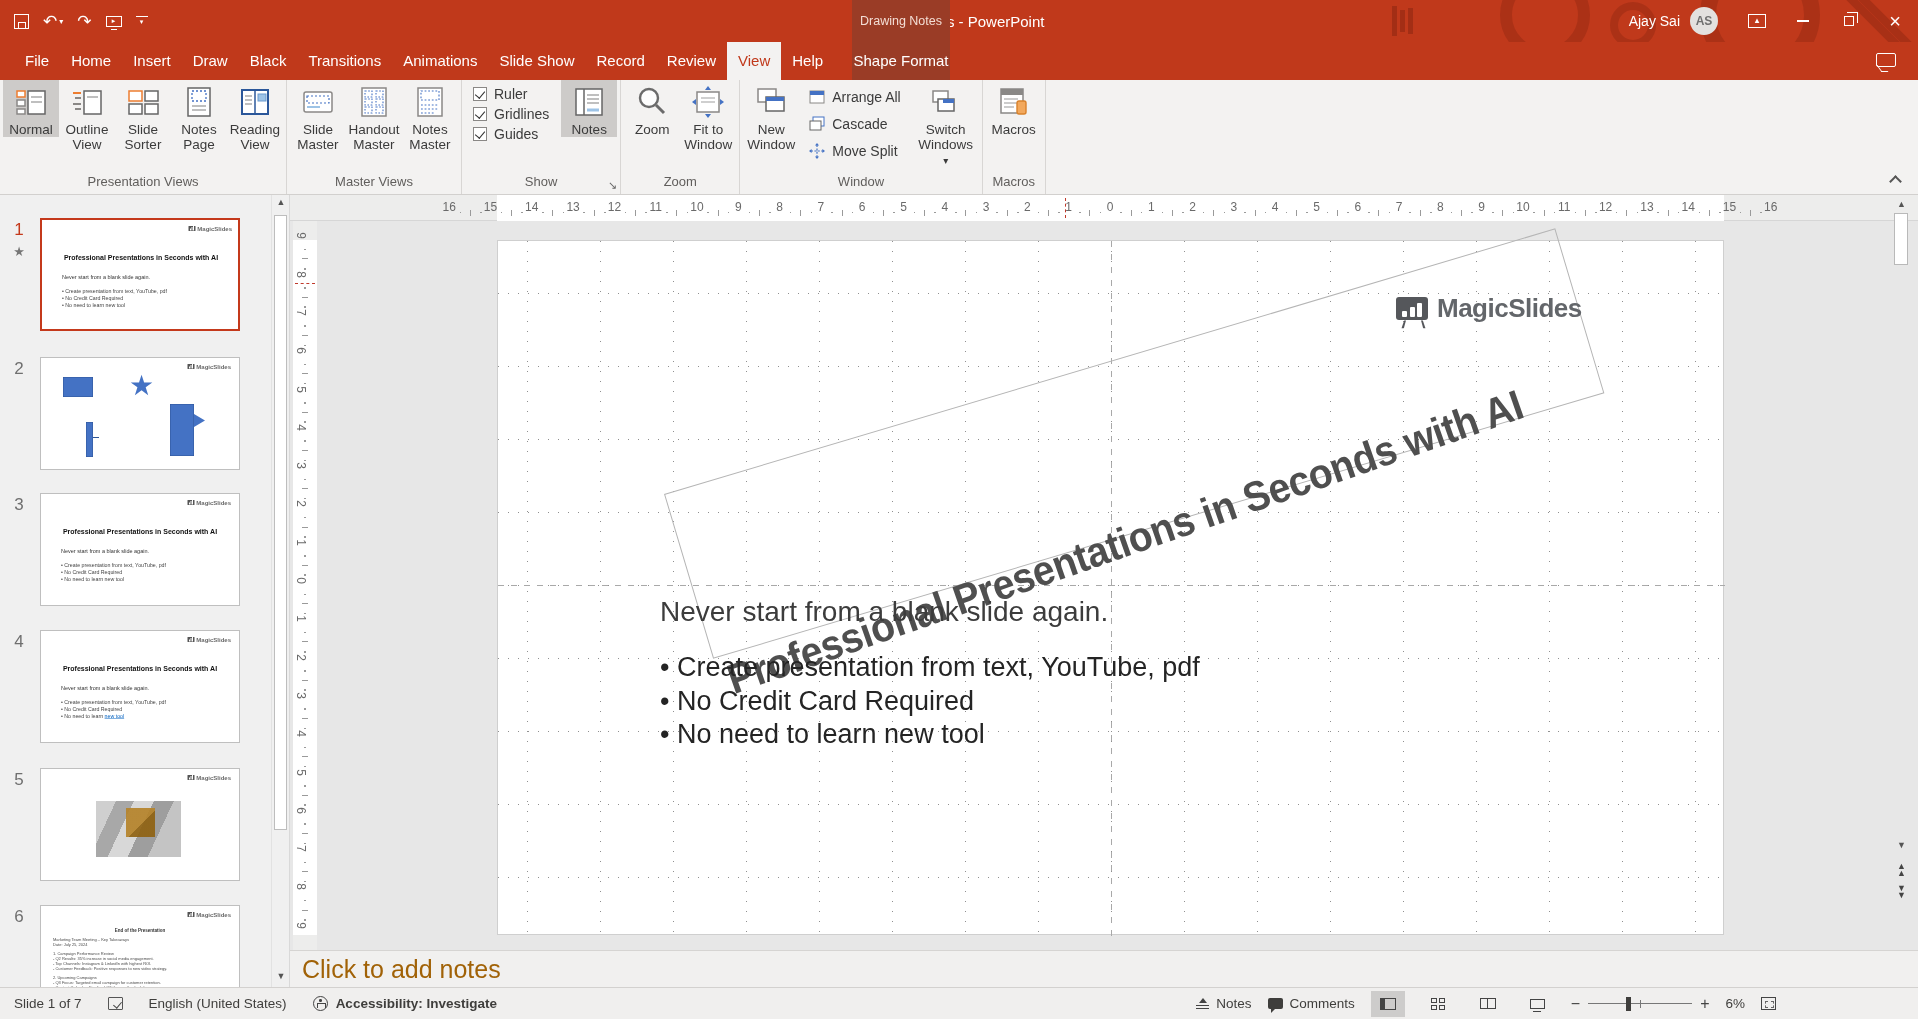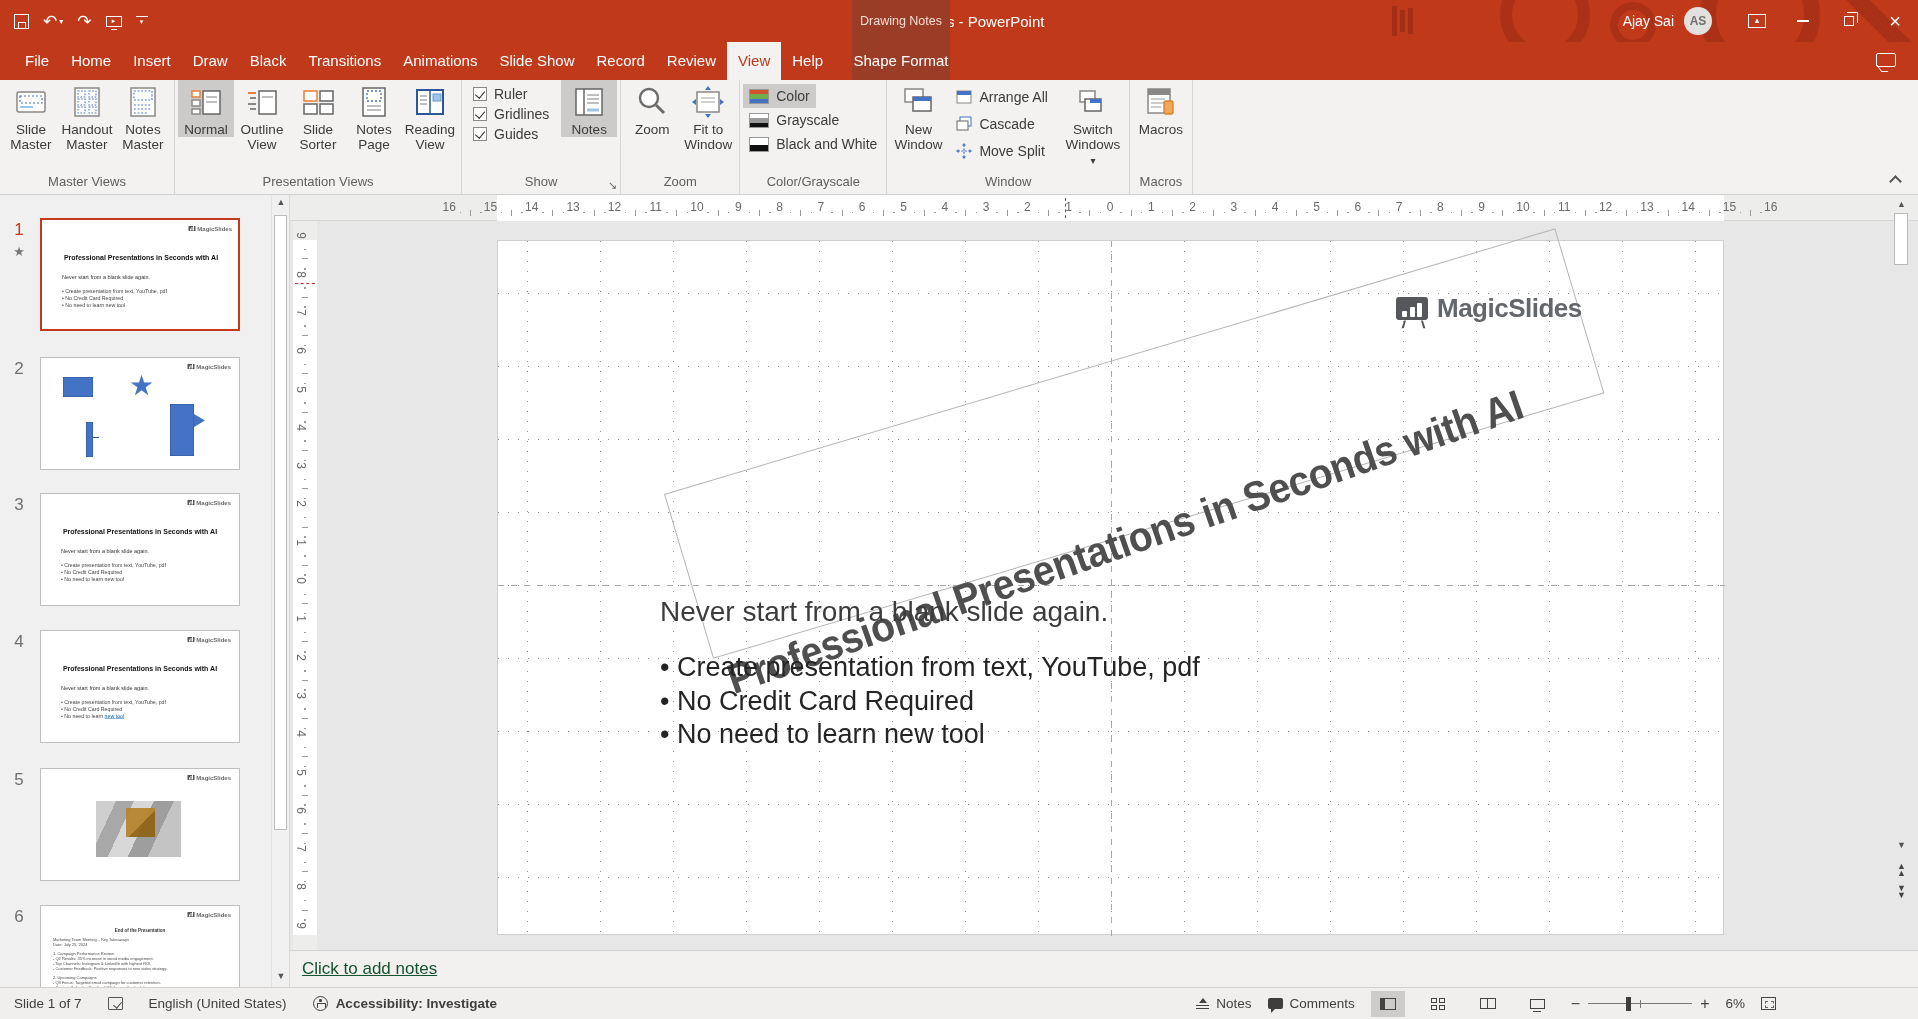--- a/index.html
+++ b/index.html
@@ -16,21 +16,21 @@
   .qat .qbtn { display:flex; align-items:center; font-size:17px; color:#fff; cursor:default; }
   .q-save { width:15px; height:15px; border:1.6px solid #fff; position:relative; }
   .q-save::after { content:""; position:absolute; left:3px; bottom:0; width:6px; height:5px; border:1.4px solid #fff; border-bottom:none; }
   .q-caret { font-size:8px; margin-left:2px; }
   .q-monitor { width:16px; height:11px; border:1.5px solid #fff; position:relative; display:flex; align-items:center; justify-content:center; font-size:7px; }
   .q-monitor::after { content:""; position:absolute; bottom:-4px; left:4px; width:6px; height:3px; border-bottom:1.5px solid #fff; }
   .q-more { width:12px; border-top:1.6px solid #fff; padding-top:1px; font-size:7px; text-align:center; }
   .tb-title { position:absolute; left:0; right:0; top:0; height:42px; display:flex; align-items:center; justify-content:center; color:#fff; font-size:15px; pointer-events:none; }
   .tb-right { position:absolute; right:0; top:0; height:42px; display:flex; align-items:center; }
   .tb-user { color:#fff; font-size:14px; margin-right:10px; }
-  .tb-avatar { width:28px; height:28px; border-radius:50%; background:#E3E1DF; color:#707070; font-size:12px; font-weight:bold; display:flex; align-items:center; justify-content:center; margin-right:22px; }
+  .tb-avatar { width:28px; height:28px; border-radius:50%; background:#E3E1DF; color:#707070; font-size:12px; font-weight:bold; display:flex; align-items:center; justify-content:center; margin-right:16px; }
   .wcbtn { width:46px; height:42px; display:flex; align-items:center; justify-content:center; color:#fff; }
   .w-ribbonopt { width:18px; height:14px; border:1.4px solid #fff; display:flex; align-items:flex-start; justify-content:center; font-size:9px; line-height:10px; }
   .w-min { width:12px; height:2px; background:#fff; }
   .w-restore { width:10px; height:10px; border:1.4px solid #fff; position:relative; }
   .w-restore::before { content:""; position:absolute; left:2px; top:-5px; width:10px; height:10px; border:1.4px solid #fff; border-left:none; border-bottom:none; }
   .w-close { font-size:20px; font-weight:300; line-height:20px; }
   .ctx-block-top { position:absolute; left:852px; top:0; width:98px; height:42px; background:#9A3C26; display:flex; align-items:center; justify-content:center; color:#F3DDD4; font-size:12.5px; }
 
   
   .tabrow { position:absolute; left:0; top:42px; width:1918px; height:38px; background:#C0391B; display:flex; align-items:stretch; padding-left:14px; }
@@ -123,21 +123,21 @@
   .s-bullets { position:absolute; left:162px; top:410px; font-size:27px; color:#242424; line-height:33.5px; }
   .e-scroll { position:absolute; right:8px; top:0; width:17px; height:755px; }
   .e-sb-up,.e-sb-dn { position:absolute; left:0; width:17px; text-align:center; font-size:9px; color:#555; }
   .e-sb-up { top:4px; } .e-sb-dn { top:645px; }
   .e-sb-thumb { position:absolute; left:1px; top:18px; width:14px; height:52px; background:#fff; border:1px solid #b9b9b9; }
   .e-nav { position:absolute; left:0; width:17px; text-align:center; font-size:9px; color:#444; line-height:7px; }
   .e-nav.prev { top:668px; } .e-nav.next { top:690px; }
 
   
   .notesbar { position:absolute; left:290px; top:950px; width:1628px; height:37px; background:#f1f0ef; border-top:1px solid #d6d4d2; display:flex; align-items:center; padding-left:12px; }
-  .notesbar span { font-size:17px; color:#14532d;text-decoration:underline; }
+  .notesbar span { font-size:25px; color:#a16207; }
   .statusbar { position:absolute; left:0; top:987px; width:1918px; height:32px; background:#f0efee; border-top:1px solid #d3d1cf; display:flex; align-items:center; font-size:13.5px; color:#3f3e3c; }
   .st-left { display:flex; align-items:center; gap:26px; padding-left:14px; }
   .st-spell { width:15px; height:13px; border:1.3px solid #555; border-radius:1px; position:relative; }
   .st-spell::after { content:""; position:absolute; right:2px; top:2px; width:4px; height:7px; border-right:1.6px solid #444; border-bottom:1.6px solid #444; transform:rotate(40deg); }
   .st-acc { display:flex; align-items:center; gap:8px; font-weight:bold; }
   .st-acc-ic { width:15px; height:15px; border:1.4px solid #444; border-radius:50%; position:relative; }
   .st-acc-ic::before { content:""; position:absolute; left:5.5px; top:2px; width:2.5px; height:2.5px; border-radius:50%; background:#444; }
   .st-acc-ic::after { content:""; position:absolute; left:3px; top:6px; width:7px; height:4px; border-top:1.4px solid #444; border-left:1.4px solid #444; border-right:1.4px solid #444; }
   .st-right { position:absolute; right:142px; display:flex; align-items:center; gap:16px; }
   .st-notes-ic { width:13px; display:inline-block; }
@@ -228,20 +228,87 @@
     <span class="tab active">View</span>
     <span class="tab">Help</span>
     <span class="tab ctx">Shape Format</span>
     <span class="tab-comment"></span>
   </nav>
 
   <section class="ribbon">
 
     <div class="rgroup">
       <div class="rg-content">
+        <div class="bigbtn sel">
+          <span class="bicon">
+            <svg class="ic" width="32" height="32" viewBox="0 0 32 32">
+                <rect x="2" y="5" width="8" height="6" fill="#fff" stroke="#ED7D31" stroke-width="1.5"></rect>
+                <rect x="2" y="14" width="8" height="6" fill="#fff" stroke="#8a8886" stroke-width="1.5"></rect>
+                <rect x="2" y="23" width="8" height="5" fill="#fff" stroke="#8a8886" stroke-width="1.5"></rect>
+                <rect x="13" y="5" width="17" height="23" fill="#fff" stroke="#666" stroke-width="1.5"></rect>
+                <line x1="16" y1="11" x2="27" y2="11" stroke="#aaa" stroke-width="1.5"></line>
+                <line x1="16" y1="16" x2="27" y2="16" stroke="#aaa" stroke-width="1.5"></line>
+              </svg>
+          </span>
+          <span class="blabel">Normal</span>
+        </div>
+        <div class="bigbtn">
+          <span class="bicon">
+            <svg class="ic" width="32" height="32" viewBox="0 0 32 32">
+                <line x1="2" y1="7" x2="10" y2="7" stroke="#ED7D31" stroke-width="2"></line>
+                <line x1="4" y1="12" x2="10" y2="12" stroke="#8a8886" stroke-width="2"></line>
+                <line x1="2" y1="18" x2="10" y2="18" stroke="#8a8886" stroke-width="2"></line>
+                <line x1="4" y1="23" x2="10" y2="23" stroke="#8a8886" stroke-width="2"></line>
+                <rect x="13" y="5" width="17" height="23" fill="#fff" stroke="#666" stroke-width="1.5"></rect>
+                <line x1="16" y1="11" x2="27" y2="11" stroke="#aaa" stroke-width="1.5"></line>
+              </svg>
+          </span>
+          <span class="blabel">Outline View</span>
+        </div>
+        <div class="bigbtn">
+          <span class="bicon">
+            <svg class="ic" width="32" height="32" viewBox="0 0 32 32">
+                <rect x="2" y="5" width="13" height="10" fill="#fff" stroke="#ED7D31" stroke-width="1.5"></rect>
+                <rect x="18" y="5" width="13" height="10" fill="#fff" stroke="#666" stroke-width="1.5"></rect>
+                <rect x="2" y="18" width="13" height="10" fill="#fff" stroke="#666" stroke-width="1.5"></rect>
+                <rect x="18" y="18" width="13" height="10" fill="#fff" stroke="#666" stroke-width="1.5"></rect>
+              </svg>
+          </span>
+          <span class="blabel">Slide Sorter</span>
+        </div>
+        <div class="bigbtn">
+          <span class="bicon">
+            <svg class="ic" width="32" height="32" viewBox="0 0 32 32">
+                <rect x="5" y="2" width="22" height="28" fill="#fff" stroke="#666" stroke-width="1.5"></rect>
+                <rect x="9" y="5" width="14" height="10" fill="#fff" stroke="#4472C4" stroke-width="1.3" stroke-dasharray="2 2"></rect>
+                <line x1="9" y1="20" x2="23" y2="20" stroke="#aaa" stroke-width="1.5"></line>
+                <line x1="9" y1="24" x2="23" y2="24" stroke="#aaa" stroke-width="1.5"></line>
+              </svg>
+          </span>
+          <span class="blabel">Notes Page</span>
+        </div>
+        <div class="bigbtn">
+          <span class="bicon">
+            <svg class="ic" width="32" height="32" viewBox="0 0 32 32">
+                <rect x="3" y="4" width="26" height="24" fill="#fff" stroke="#2b579a" stroke-width="2"></rect>
+                <line x1="16" y1="4" x2="16" y2="28" stroke="#2b579a" stroke-width="1.5"></line>
+                <line x1="6" y1="10" x2="13" y2="10" stroke="#aaa" stroke-width="1.5"></line>
+                <line x1="6" y1="14" x2="13" y2="14" stroke="#aaa" stroke-width="1.5"></line>
+                <line x1="6" y1="18" x2="13" y2="18" stroke="#aaa" stroke-width="1.5"></line>
+                <rect x="19" y="8" width="8" height="7" fill="#9DC3E6" stroke="#6a9ace"></rect>
+              </svg>
+          </span>
+          <span class="blabel">Reading View</span>
+        </div>
+      </div>
+      <div class="rg-label">Presentation Views</div>
+    </div>
+
+    <div class="rgroup">
+      <div class="rg-content">
         <div class="bigbtn">
           <span class="bicon">
             <svg class="ic" width="32" height="32" viewBox="0 0 32 32">
                 <rect x="2" y="6" width="28" height="20" rx="2" fill="#fff" stroke="#8a8886" stroke-width="1.5"></rect>
                 <rect x="5" y="10" width="22" height="7" fill="none" stroke="#4472C4" stroke-width="1.2" stroke-dasharray="2 2"></rect>
                 <line x1="5" y1="21" x2="18" y2="21" stroke="#9DC3E6" stroke-width="2"></line>
               </svg>
           </span>
           <span class="blabel">Slide Master</span>
         </div>
@@ -270,87 +337,20 @@
                   <line x1="7" y1="19" x2="25" y2="19"></line>
                   <line x1="7" y1="23" x2="25" y2="23"></line>
                   <line x1="7" y1="27" x2="20" y2="27"></line>
                 </g>
               </svg>
           </span>
           <span class="blabel">Notes Master</span>
         </div>
       </div>
       <div class="rg-label">Master Views</div>
-    </div>
-
-    <div class="rgroup">
-      <div class="rg-content">
-        <div class="bigbtn sel">
-          <span class="bicon">
-            <svg class="ic" width="32" height="32" viewBox="0 0 32 32">
-                <rect x="2" y="5" width="8" height="6" fill="#fff" stroke="#ED7D31" stroke-width="1.5"></rect>
-                <rect x="2" y="14" width="8" height="6" fill="#fff" stroke="#8a8886" stroke-width="1.5"></rect>
-                <rect x="2" y="23" width="8" height="5" fill="#fff" stroke="#8a8886" stroke-width="1.5"></rect>
-                <rect x="13" y="5" width="17" height="23" fill="#fff" stroke="#666" stroke-width="1.5"></rect>
-                <line x1="16" y1="11" x2="27" y2="11" stroke="#aaa" stroke-width="1.5"></line>
-                <line x1="16" y1="16" x2="27" y2="16" stroke="#aaa" stroke-width="1.5"></line>
-              </svg>
-          </span>
-          <span class="blabel">Normal</span>
-        </div>
-        <div class="bigbtn">
-          <span class="bicon">
-            <svg class="ic" width="32" height="32" viewBox="0 0 32 32">
-                <line x1="2" y1="7" x2="10" y2="7" stroke="#ED7D31" stroke-width="2"></line>
-                <line x1="4" y1="12" x2="10" y2="12" stroke="#8a8886" stroke-width="2"></line>
-                <line x1="2" y1="18" x2="10" y2="18" stroke="#8a8886" stroke-width="2"></line>
-                <line x1="4" y1="23" x2="10" y2="23" stroke="#8a8886" stroke-width="2"></line>
-                <rect x="13" y="5" width="17" height="23" fill="#fff" stroke="#666" stroke-width="1.5"></rect>
-                <line x1="16" y1="11" x2="27" y2="11" stroke="#aaa" stroke-width="1.5"></line>
-              </svg>
-          </span>
-          <span class="blabel">Outline View</span>
-        </div>
-        <div class="bigbtn">
-          <span class="bicon">
-            <svg class="ic" width="32" height="32" viewBox="0 0 32 32">
-                <rect x="2" y="5" width="13" height="10" fill="#fff" stroke="#ED7D31" stroke-width="1.5"></rect>
-                <rect x="18" y="5" width="13" height="10" fill="#fff" stroke="#666" stroke-width="1.5"></rect>
-                <rect x="2" y="18" width="13" height="10" fill="#fff" stroke="#666" stroke-width="1.5"></rect>
-                <rect x="18" y="18" width="13" height="10" fill="#fff" stroke="#666" stroke-width="1.5"></rect>
-              </svg>
-          </span>
-          <span class="blabel">Slide Sorter</span>
-        </div>
-        <div class="bigbtn">
-          <span class="bicon">
-            <svg class="ic" width="32" height="32" viewBox="0 0 32 32">
-                <rect x="5" y="2" width="22" height="28" fill="#fff" stroke="#666" stroke-width="1.5"></rect>
-                <rect x="9" y="5" width="14" height="10" fill="#fff" stroke="#4472C4" stroke-width="1.3" stroke-dasharray="2 2"></rect>
-                <line x1="9" y1="20" x2="23" y2="20" stroke="#aaa" stroke-width="1.5"></line>
-                <line x1="9" y1="24" x2="23" y2="24" stroke="#aaa" stroke-width="1.5"></line>
-              </svg>
-          </span>
-          <span class="blabel">Notes Page</span>
-        </div>
-        <div class="bigbtn">
-          <span class="bicon">
-            <svg class="ic" width="32" height="32" viewBox="0 0 32 32">
-                <rect x="3" y="4" width="26" height="24" fill="#fff" stroke="#2b579a" stroke-width="2"></rect>
-                <line x1="16" y1="4" x2="16" y2="28" stroke="#2b579a" stroke-width="1.5"></line>
-                <line x1="6" y1="10" x2="13" y2="10" stroke="#aaa" stroke-width="1.5"></line>
-                <line x1="6" y1="14" x2="13" y2="14" stroke="#aaa" stroke-width="1.5"></line>
-                <line x1="6" y1="18" x2="13" y2="18" stroke="#aaa" stroke-width="1.5"></line>
-                <rect x="19" y="8" width="8" height="7" fill="#9DC3E6" stroke="#6a9ace"></rect>
-              </svg>
-          </span>
-          <span class="blabel">Reading View</span>
-        </div>
-      </div>
-      <div class="rg-label">Presentation Views</div>
     </div>
 
     <div class="rgroup">
       <div class="rg-content">
         <div class="chkcol">
           <label class="chkrow">
             <span class="chkbox on"></span>
             <span>Ruler</span>
           </label>
           <label class="chkrow">
@@ -404,37 +404,20 @@
                   <path d="M32 16l-4-3v6z"></path>
                 </g>
               </svg>
           </span>
           <span class="blabel">Fit to Window</span>
         </div>
       </div>
       <div class="rg-label">Zoom</div>
     </div>
 
-    <div class="rgroup">
-      <div class="rg-content" style="flex-direction:column; padding-top:4px;">
-        <div class="smallrow sel">
-          <span class="band" style="background:linear-gradient(to bottom,#D0532B 0 34%,#6FAE4E 34% 67%,#4472C4 67%);"></span>
-          <span>Color</span>
-        </div>
-        <div class="smallrow">
-          <span class="band" style="background:linear-gradient(to bottom,#ffffff 0 34%,#9a9a9a 34% 67%,#111 67%);"></span>
-          <span>Grayscale</span>
-        </div>
-        <div class="smallrow">
-          <span class="band" style="background:linear-gradient(to bottom,#ffffff 0 50%,#111 50%);"></span>
-          <span>Black and White</span>
-        </div>
-      </div>
-      <div class="rg-label">Color/Grayscale</div>
-    </div>
 
     <div class="rgroup">
       <div class="rg-content">
         <div class="bigbtn">
           <span class="bicon">
             <svg class="ic" width="32" height="32" viewBox="0 0 32 32">
                 <rect x="3" y="3" width="18" height="13" fill="#fff" stroke="#8a8886" stroke-width="1.5"></rect>
                 <rect x="11" y="11" width="18" height="14" fill="#fff" stroke="#666" stroke-width="1.5"></rect>
                 <rect x="11" y="11" width="18" height="4" fill="#4472C4"></rect>
               </svg>

